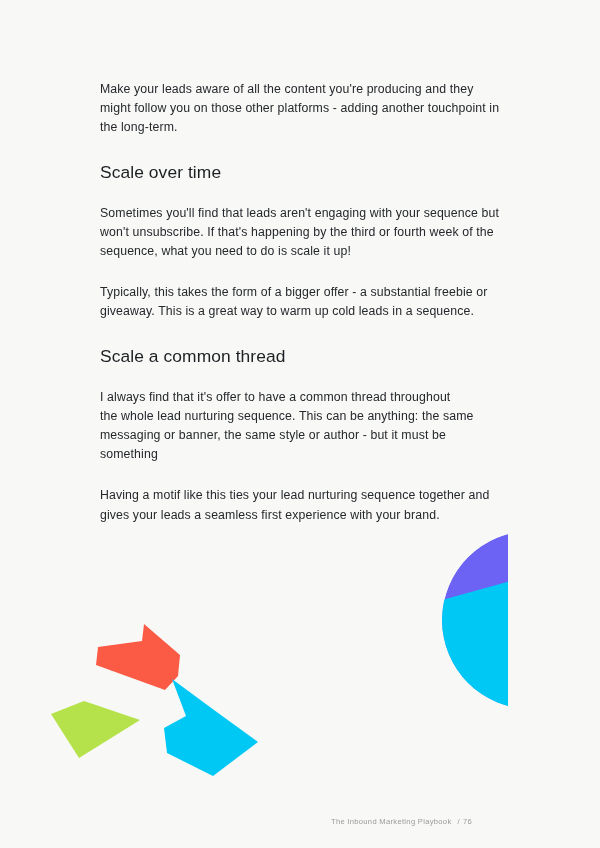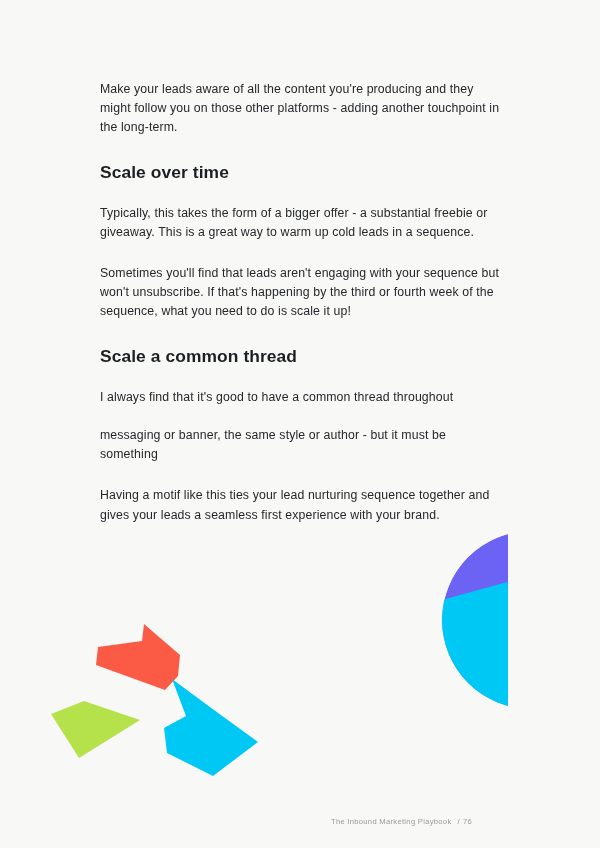--- a/index.html
+++ b/index.html
@@ -33,21 +33,21 @@
     line-height: 19.2px;
     color: #25282b;
     letter-spacing: 0.01em;
   }
   p.para:last-child {
     margin-bottom: 4px;
   }
   h2.heading {
     margin: 22px 0 20px 0;
     font-size: 17.4px;
-    font-weight: 700;
+    font-weight: 400;
     line-height: 24px;
     color: #1d2023;
     letter-spacing: 0.005em;
   }
   .block-gap-top {
     margin-top: 30px;
   }
   .decor {
     position: absolute;
     left: 0;
@@ -81,35 +81,35 @@
 
     <p class="para">
       <span>Make your leads aware of all the content you're producing and they might</span>
       <span>follow you on those other platforms - adding another touchpoint in the</span>
       <span>long-term.</span>
     </p>
 
     <h2 class="heading block-gap-top">Scale over time</h2>
 
     <p class="para">
-      <span>Typically, this takes the form of a bigger offer - a substantial freebie or</span>
-      <span>giveaway. This is a great way to warm up cold leads in a sequence.</span>
-    </p>
-
-    <p class="para">
       <span>Sometimes you'll find that leads aren't engaging with your sequence but</span>
       <span>won't unsubscribe. If that's happening by the third or fourth week of the</span>
       <span>sequence, what you need to do is scale it up!</span>
     </p>
 
+    <p class="para">
+      <span>Typically, this takes the form of a bigger offer - a substantial freebie or</span>
+      <span>giveaway. This is a great way to warm up cold leads in a sequence.</span>
+    </p>
+
     <h2 class="heading block-gap-top">Scale a common thread</h2>
 
     <p class="para">
-      <span>I always find that it's good to have a common thread throughout</span><br>
-      <br>
+      <span>I always find that it's offer to have a common thread throughout</span><br>
+      <span>the whole lead nurturing sequence. This can be anything: the same</span><br>
       <span>messaging or banner, the same style or author - but it must be something</span><br>
     </p>
 
     <p class="para">
       <span>Having a motif like this ties your lead nurturing sequence together and</span>
       <span>gives your leads a seamless first experience with your brand.</span>
     </p>
 
   </div>
 

